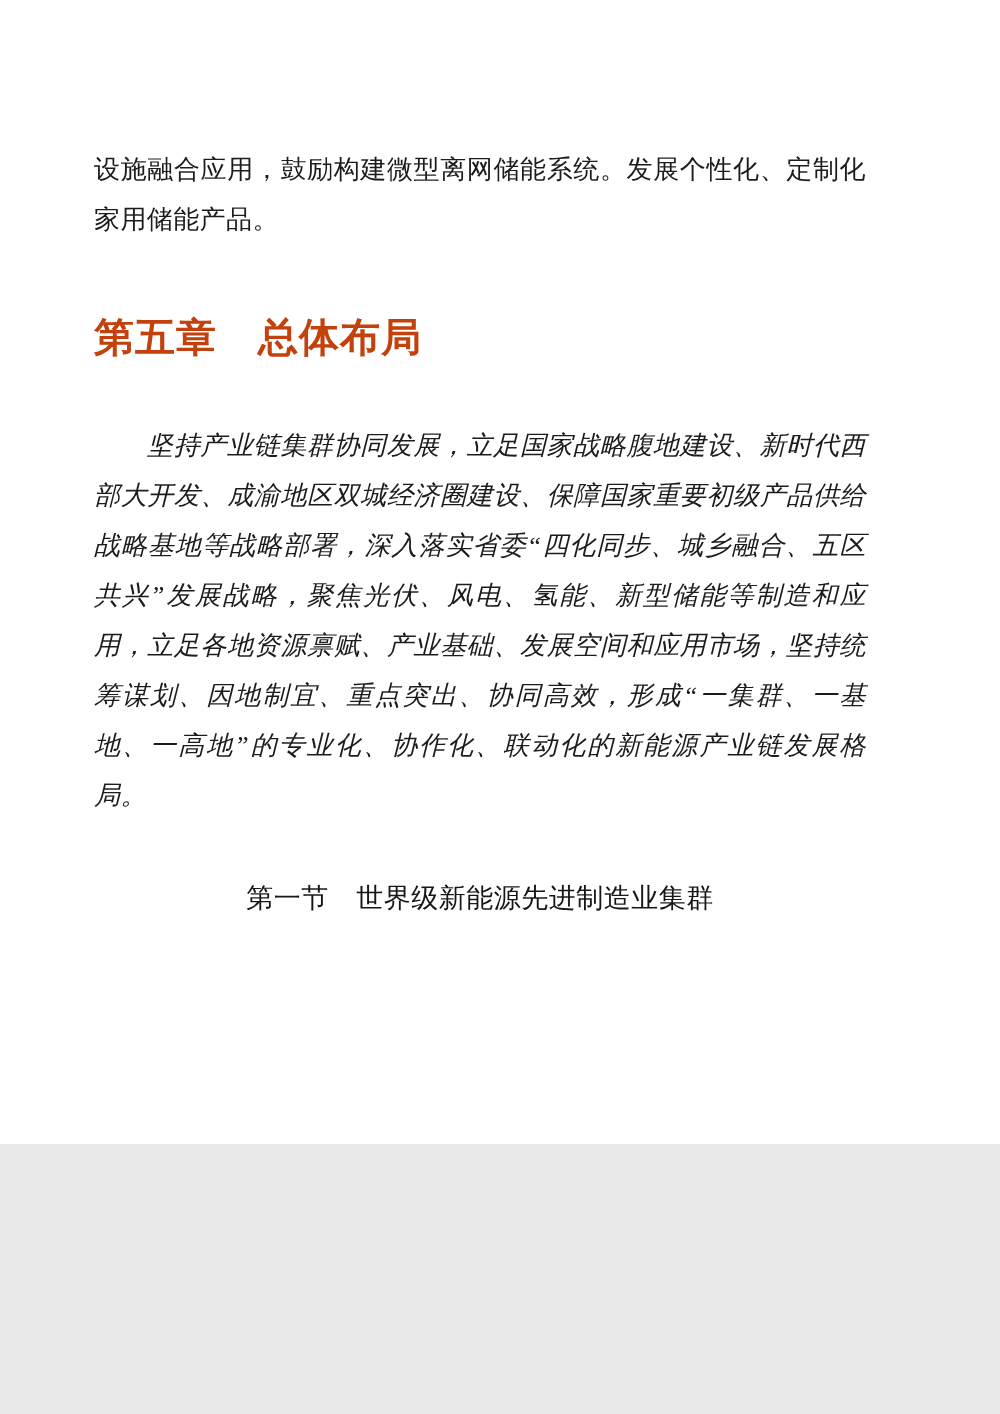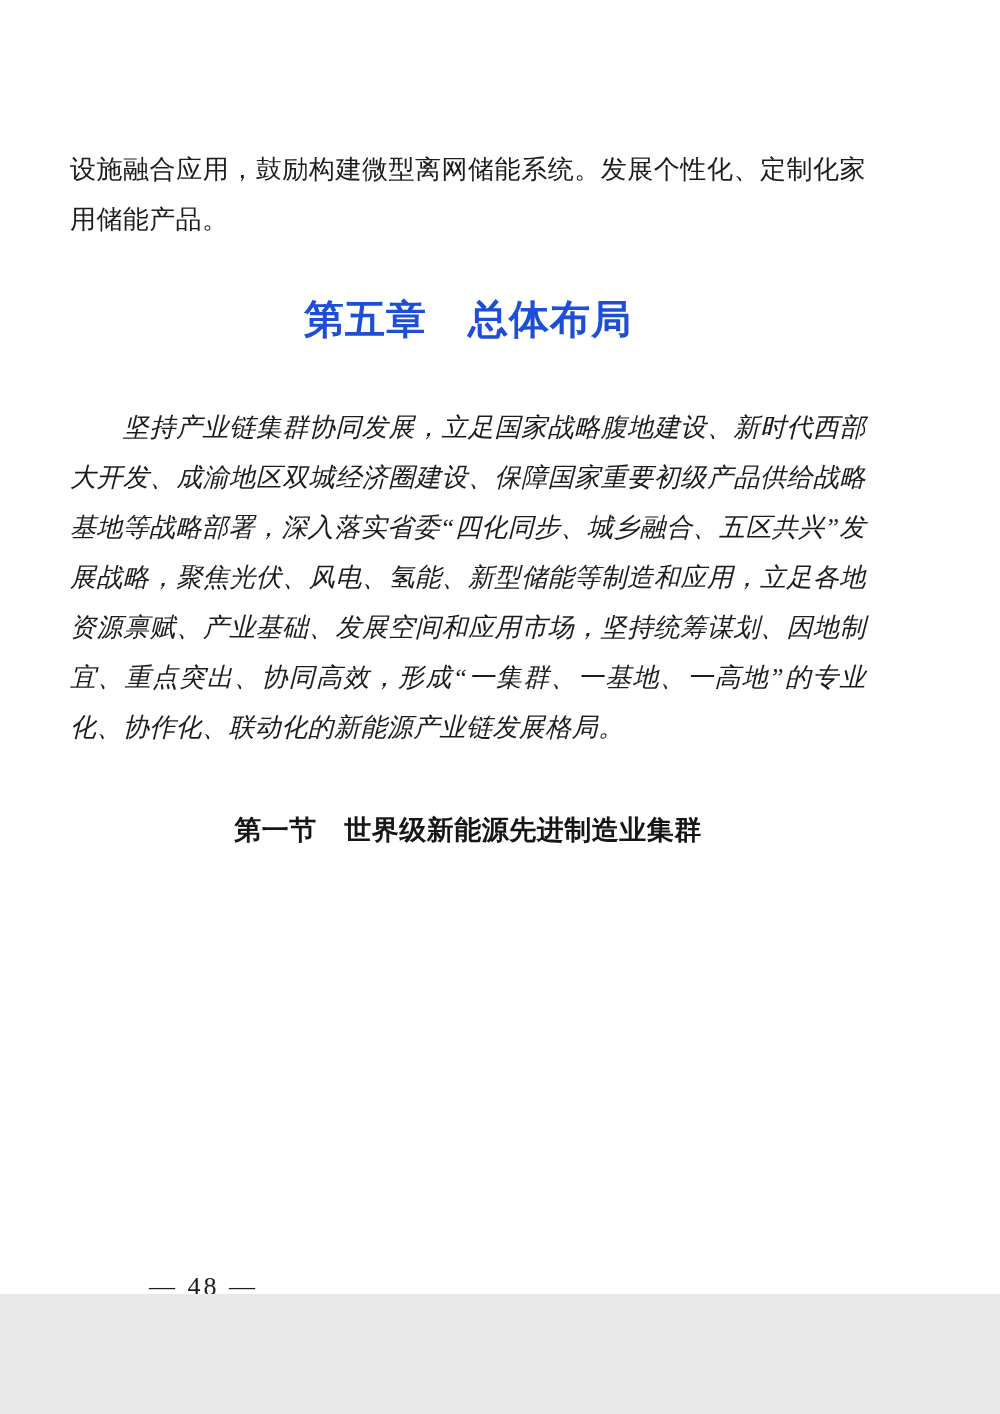--- a/index.html
+++ b/index.html
@@ -4,53 +4,52 @@
 <style>
   * { margin: 0; padding: 0; box-sizing: border-box; }
   html, body { background: #e8e8e8; }
   body {
     display: flex;
     justify-content: center;
   }
   .page {
     position: relative;
     width: 1000px;
-    height: 1294px;
+    height: 1144px;
     background: #ffffff;
     color: #1c1c1e;
     overflow: hidden;
     font-family: "Liberation Serif", "DejaVu Serif", serif;
-    padding: 145px 134px 0 70px;
+    padding: 145px 134px 0 94px;
   }
   .body-para {
     font-size: 26px;
     line-height: 50px;
     letter-spacing: 0.4px;
     text-align: justify;
     text-justify: inter-ideograph;
     word-break: normal;
     color: #1c1c1e;
   }
   .indent-2 { text-indent: 53px; }
   .chapter-heading {
-    margin-top: 46px;
+    margin-top: 64px;
     font-size: 40px;
     line-height: 58px;
     font-weight: bold;
-    text-align: center;
     letter-spacing: 1px;
     font-family: "Liberation Serif", "DejaVu Serif", serif;
-    color: #1d4ed8;
+    color: #c2410c;
   }
   .overview-para { margin-top: 54px; font-style: italic; }
   .section-heading {
     margin-top: 55px;
     font-size: 27px;
     line-height: 44px;
-    font-weight: bold;
+    font-weight: normal;
     text-align: center;
     letter-spacing: 0.5px;
     font-family: "Liberation Sans", "DejaVu Sans", sans-serif;
     color: #161616;
   }
   .cluster-para { margin-top: 13px; }
   .page-footer {
     position: absolute;
     left: 149px;
     top: 1272px;

